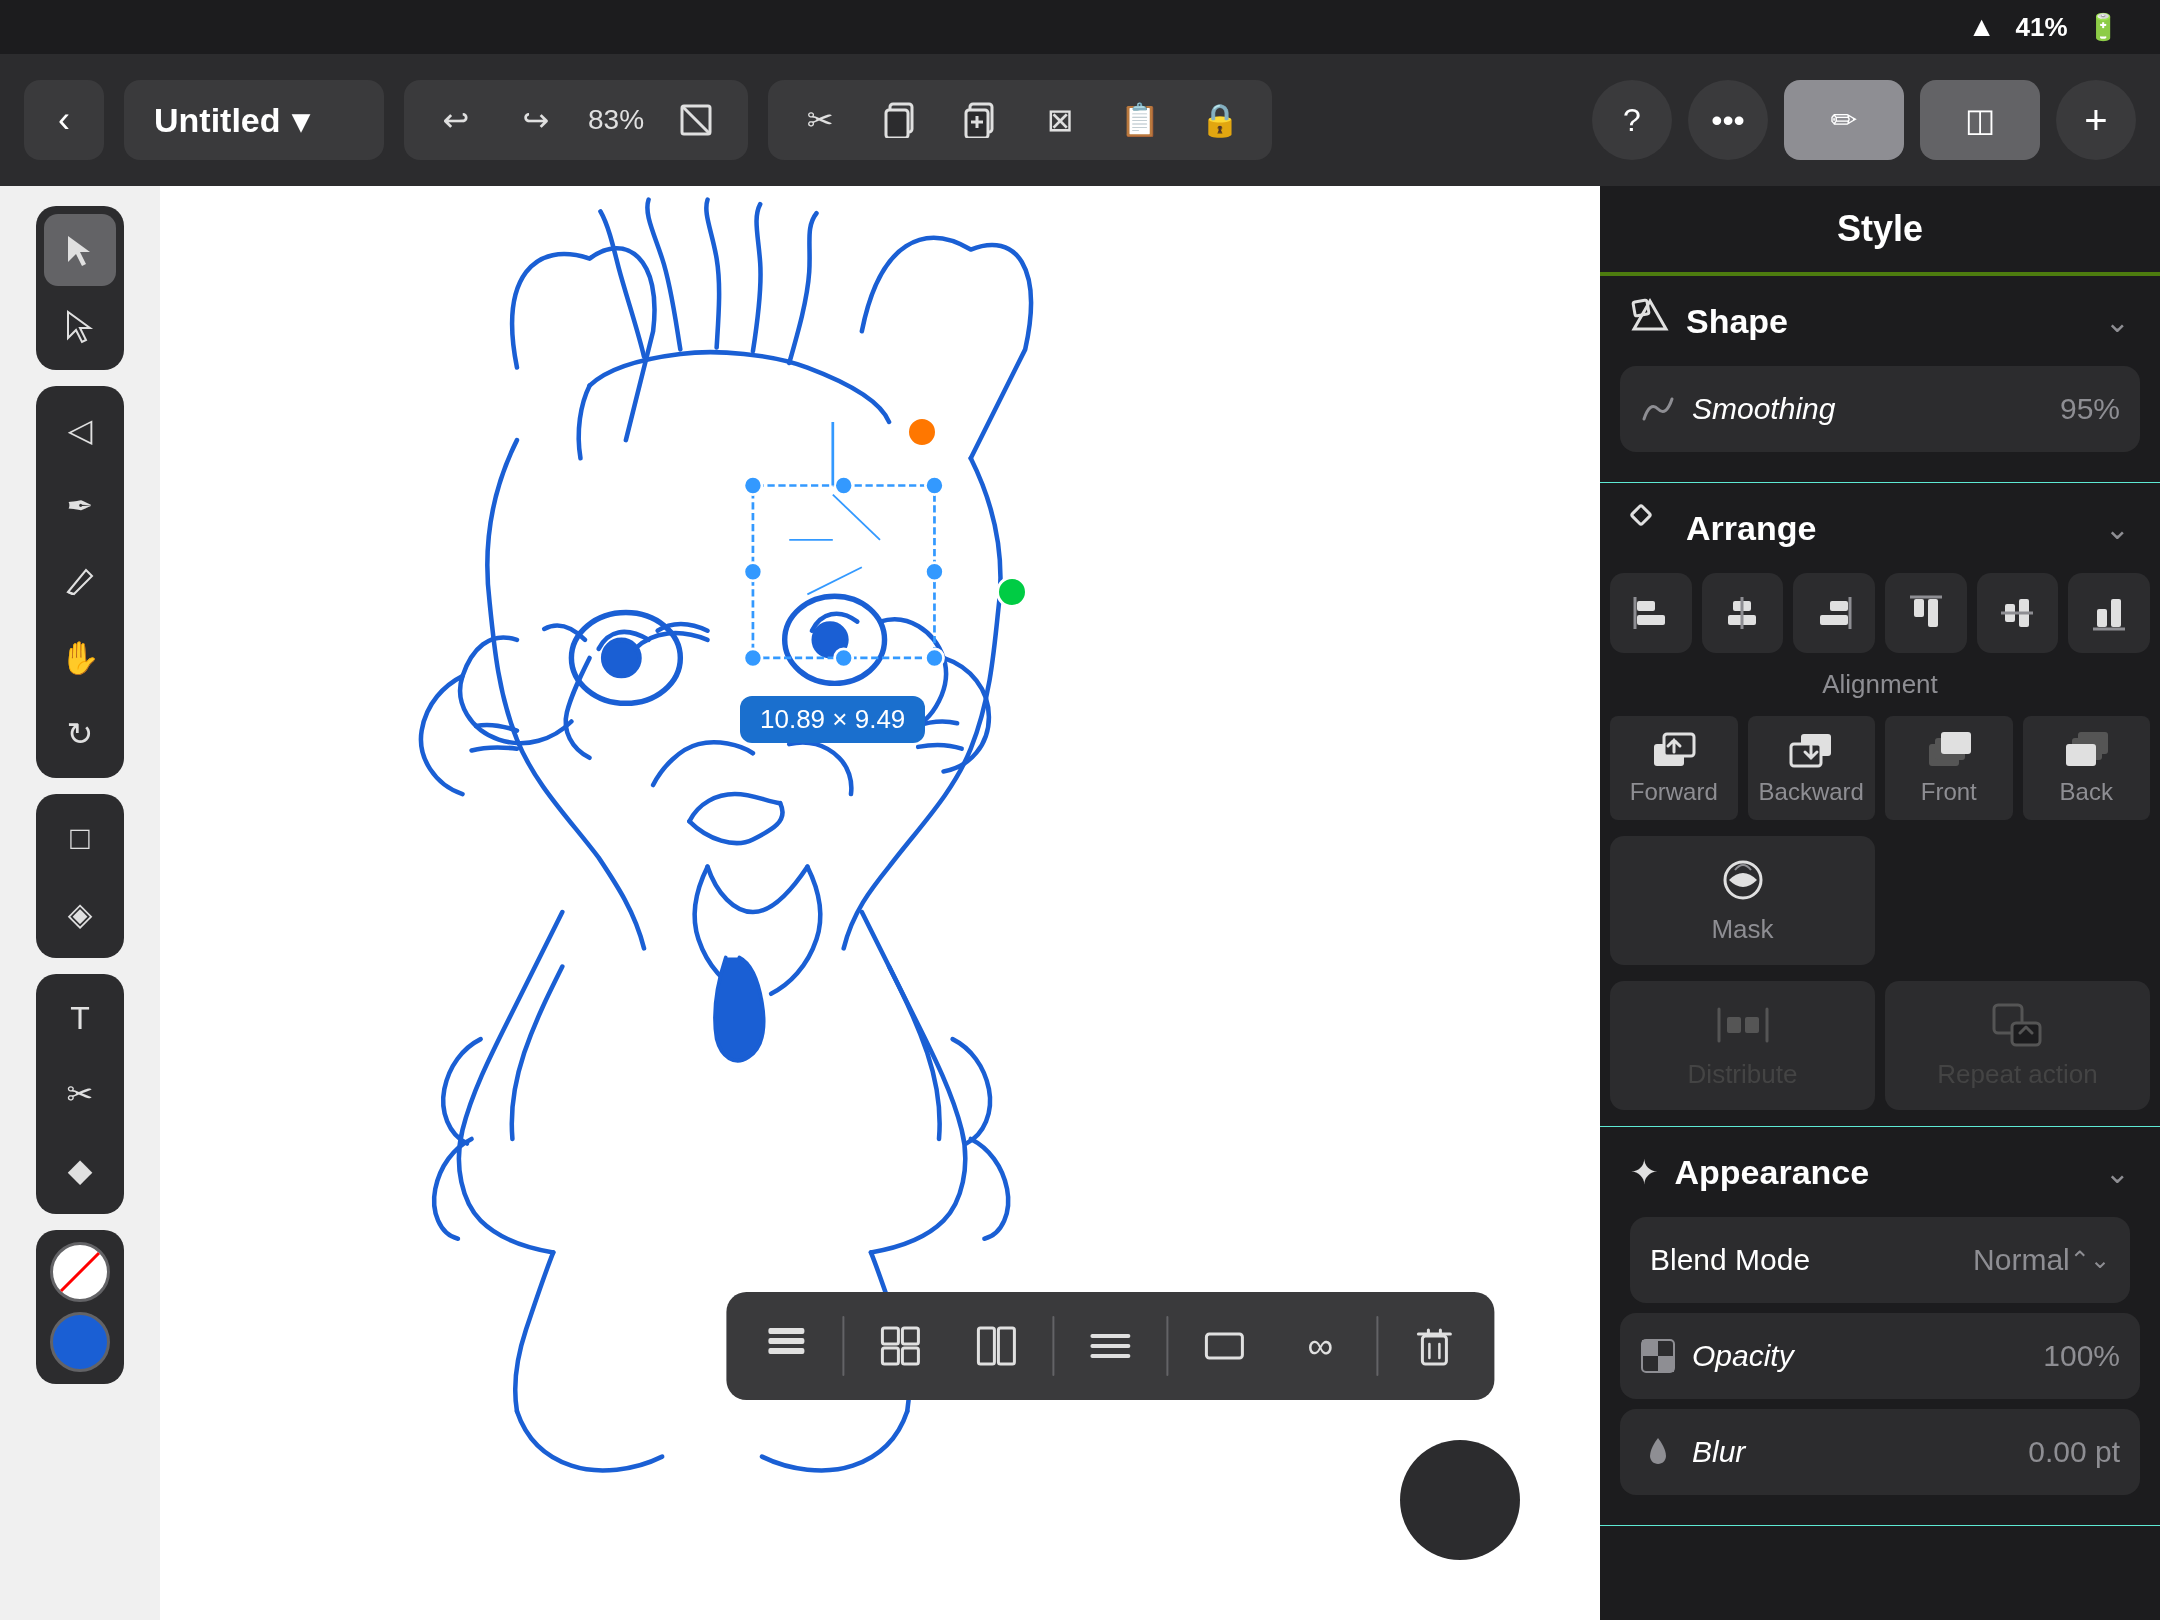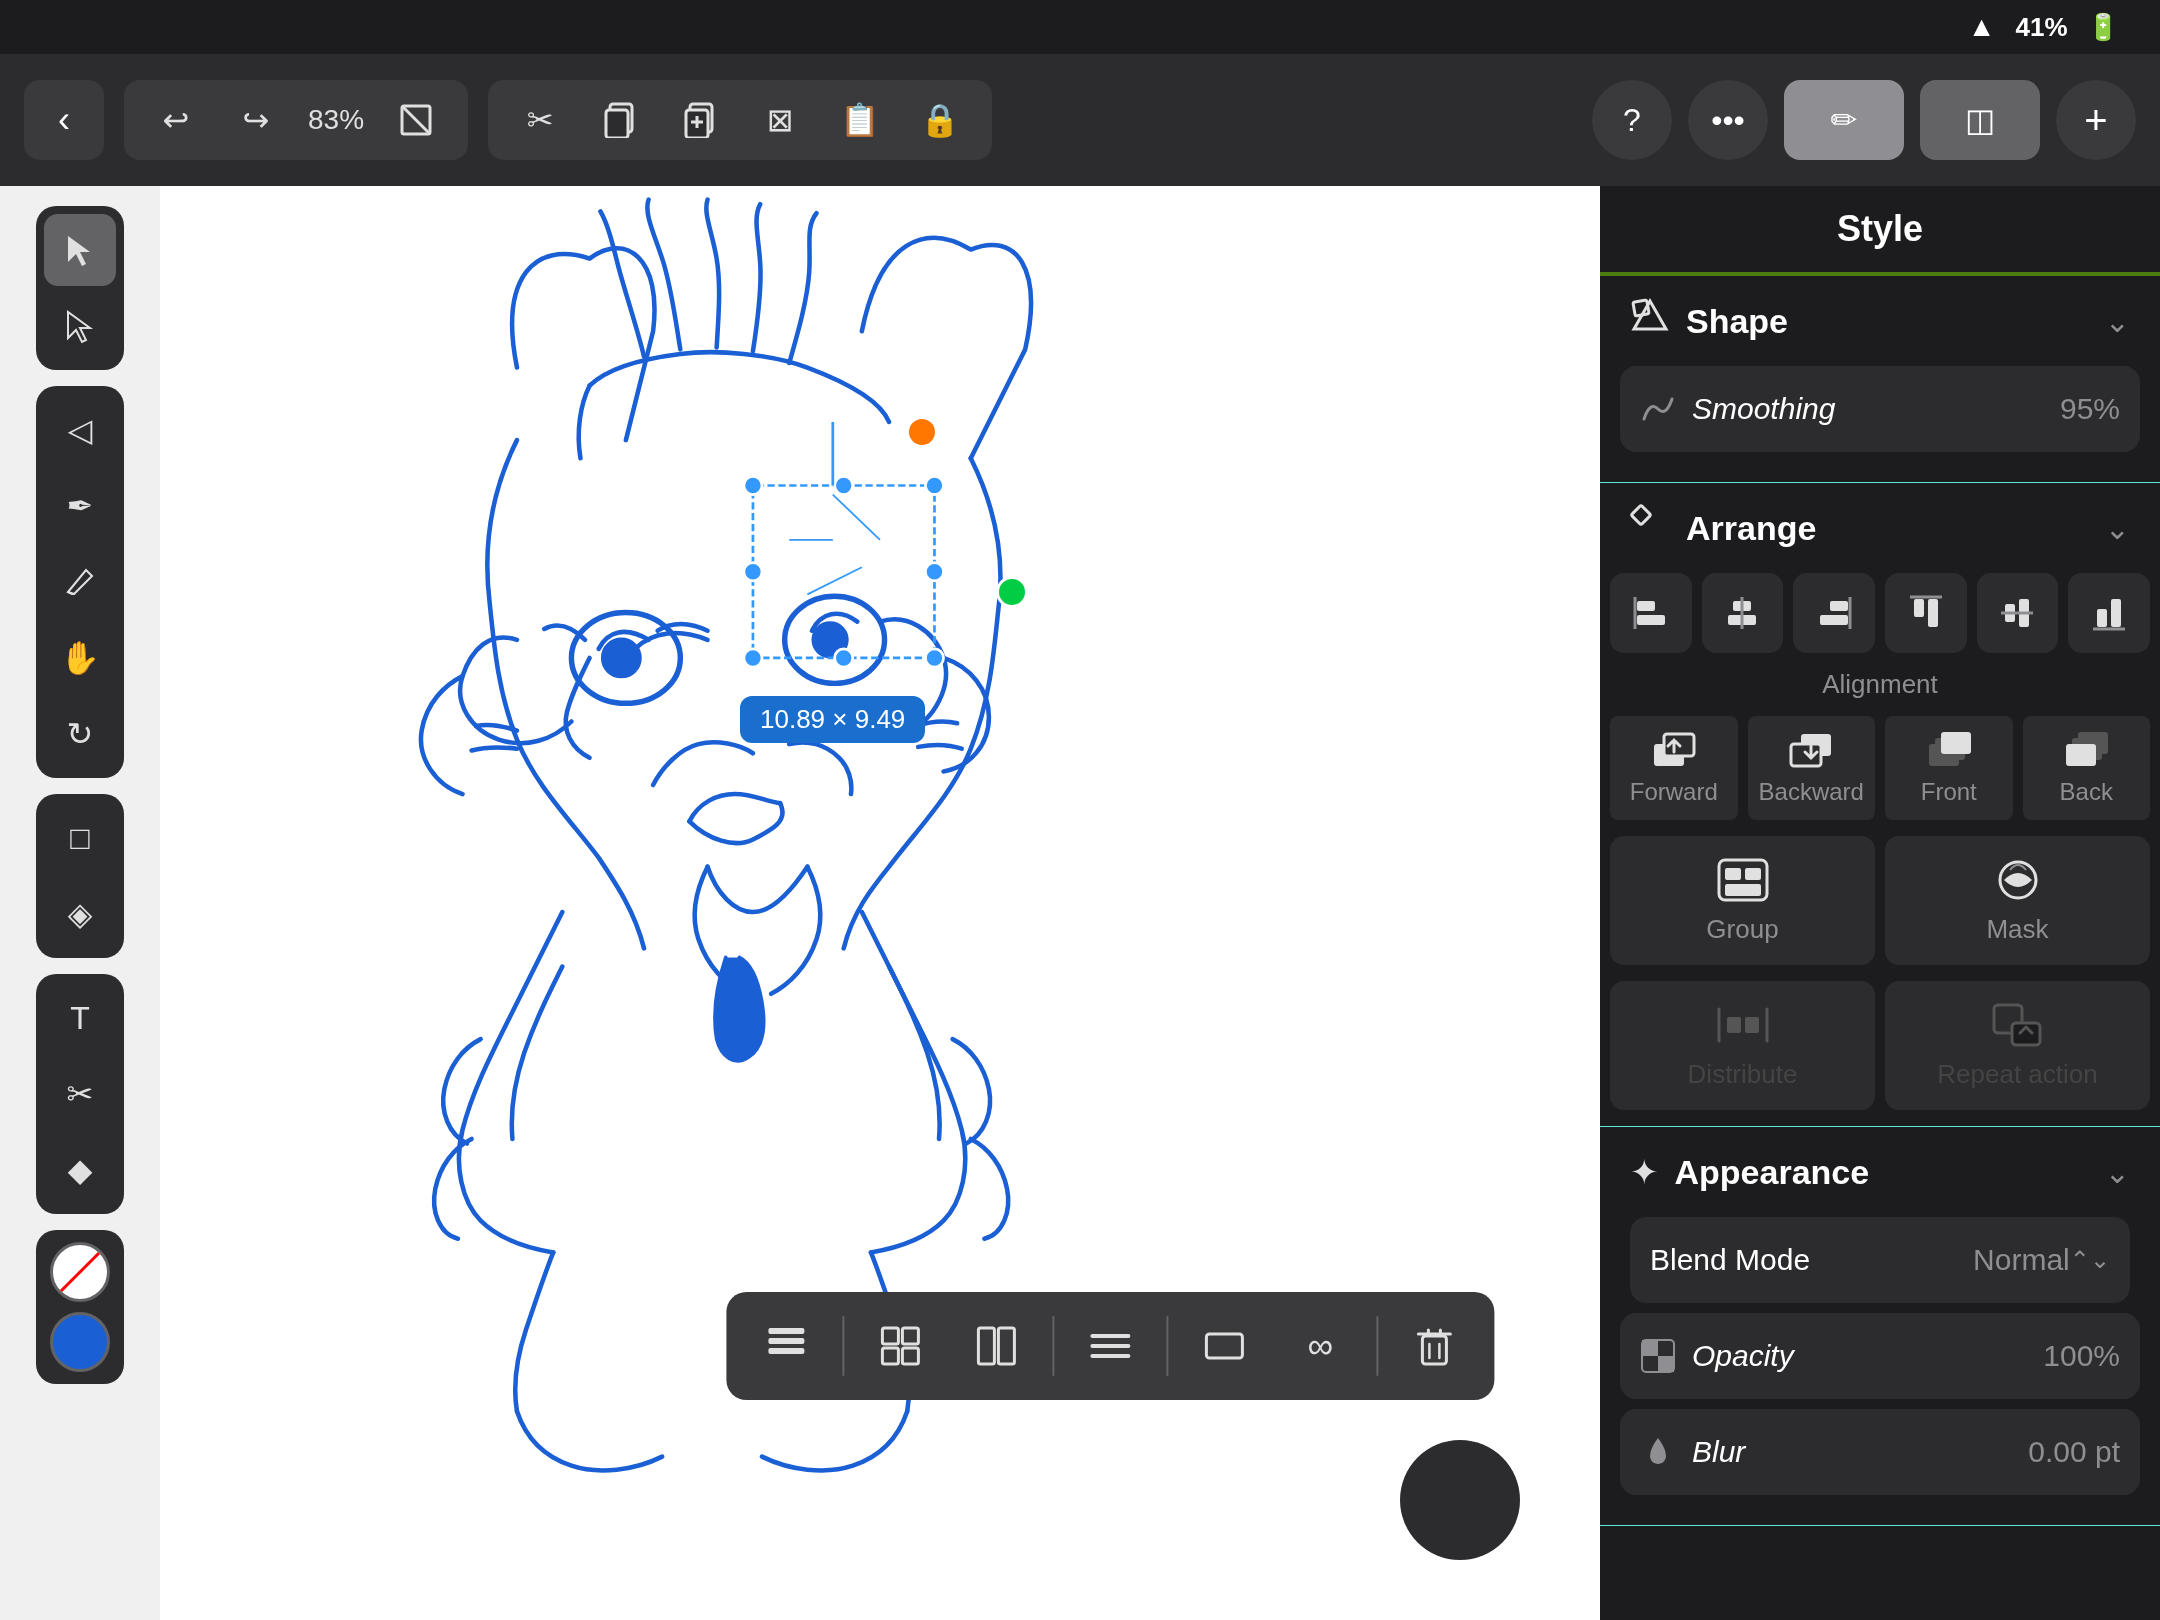--- a/index.html
+++ b/index.html
@@ -471,20 +471,24 @@
 <div class="status-bar">
   <span class="wifi-symbol">▲</span>
   <span class="status-bar-item">41%</span>
   <span class="status-bar-item">🔋</span>
 </div>
 
 <div class="top-toolbar">
   <div class="back-btn">
     <span>‹</span>
   </div>
+  <div class="doc-title-btn">
+    <span>Untitled</span>
+    <span>▾</span>
+  </div>
 
   <div class="toolbar-group">
     <div class="toolbar-btn">↩</div>
     <div class="toolbar-btn">↪</div>
     <span class="zoom-label">83%</span>
     <div class="toolbar-btn">
       <svg width="36" height="36" viewBox="0 0 36 36" fill="none">
         <rect x="4" y="4" width="28" height="28" rx="2" stroke="#e0e0e0" stroke-width="3" fill="none"></rect>
         <line x1="4" y1="4" x2="32" y2="32" stroke="#e0e0e0" stroke-width="3"></line>
       </svg>
@@ -863,29 +867,20 @@
             <rect x="10" y="8" width="30" height="22" rx="3" fill="#555"></rect>
             <rect x="4" y="14" width="30" height="22" rx="3" fill="#e0e0e0"></rect>
           </svg>
           <span class="order-btn-label">Back</span>
         </div>
       </div>
 
       <div class="action-grid">
         <div class="action-btn">
           <svg width="56" height="48" viewBox="0 0 56 48" fill="none" class="action-btn-icon">
-            <rect x="4" y="4" width="48" height="40" rx="6" stroke="#e0e0e0" stroke-width="3" fill="none"></rect>
-            <rect x="10" y="12" width="16" height="12" rx="2" fill="#e0e0e0"></rect>
-            <rect x="30" y="12" width="16" height="12" rx="2" fill="#e0e0e0"></rect>
-            <rect x="10" y="28" width="36" height="12" rx="2" fill="#e0e0e0"></rect>
-          </svg>
-          <span class="action-btn-label">Group</span>
-        </div>
-        <div class="action-btn">
-          <svg width="56" height="48" viewBox="0 0 56 48" fill="none" class="action-btn-icon">
             <circle cx="28" cy="24" r="18" stroke="#e0e0e0" stroke-width="3" fill="none"></circle>
             <path d="M14,24 Q28,10 42,24 Q28,38 14,24Z" fill="#e0e0e0"></path>
             <path d="M20,14 Q28,4 36,14" stroke="#8e8e93" stroke-width="2" fill="none"></path>
           </svg>
           <span class="action-btn-label">Mask</span>
         </div>
       </div>
 
       <div class="dist-grid">
         <div class="dist-btn disabled">

